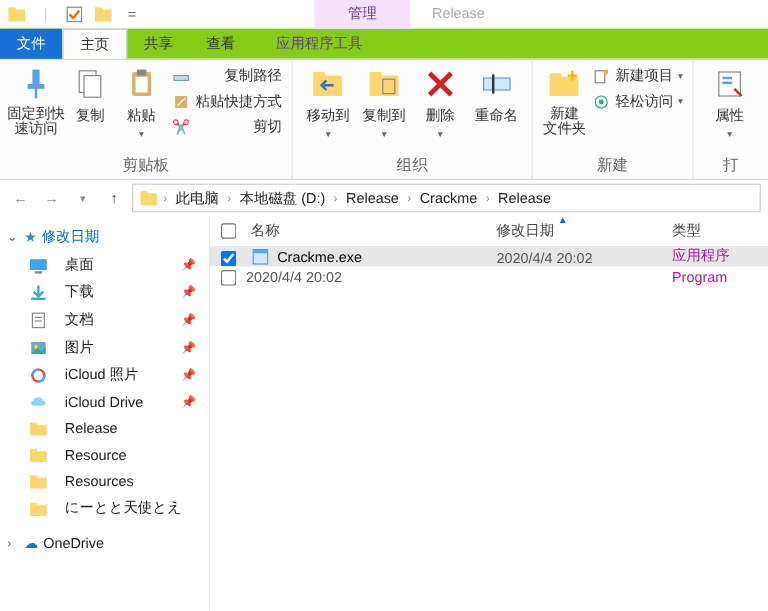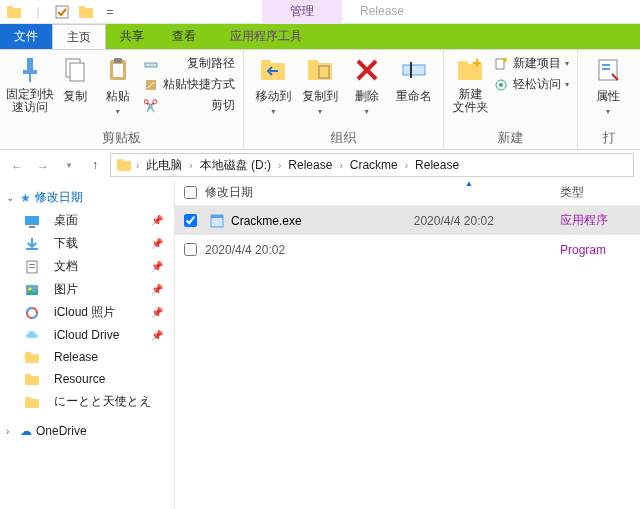--- a/index.html
+++ b/index.html
@@ -52,21 +52,21 @@
 
 .content { flex: 1; display: flex; flex-direction: column; }
 .col-headers { height: 26px; display: flex; align-items: center; border-bottom: 1px solid #e8e8e8; font-size: 12px; color: #444; }
 .col-check { width: 30px; display:flex; justify-content:center; }
 .col-name { flex: 1.4; padding-left: 4px; display:flex; align-items:center; gap:4px;}
 .col-date { flex: 1; }
 .col-type { width: 80px; font-family: Liberation Serif, serif; }
 .sort-ind { position: absolute; left: 290px; top: -1px; font-size: 8px; color: #0066cc; }
 .col-headers { position: relative; }
 
-.file-row { height: 29px; display: flex; align-items: center; font-size: 12px; }
+.file-row { height: 16px; display: flex; align-items: flex-end; font-size: 12px; }
 .file-row.selected { background: #e6e6e6; }
 .file-row .c-check { width: 30px; display:flex; justify-content:center; }
 .file-row .c-name { flex: 1.4; display: flex; align-items: center; gap: 6px; padding-left: 4px;}
 .file-row .c-date { flex: 1; color: #555; }
 .file-row .c-type { width: 80px; color: #a21caf; }
 .file-row .ico { width:16px; height:16px; display:inline-flex; align-items:center; justify-content:center; }
 
 input[type=checkbox]{ width:13px; height:13px; }
 
 
@@ -392,39 +392,49 @@
             </span>
             <span>Resource</span>
           </div>
           <div class="side-item">
             <span class="ico">
               <svg width="16" height="16">
                 <rect x="1" y="5" width="14" height="9" rx="1" fill="#ffd66e"></rect>
                 <rect x="1" y="3" width="6" height="3" rx="1" fill="#ffd66e"></rect>
               </svg>
             </span>
+            <span>Resources</span>
+          </div>
+          <div class="side-item">
+            <span class="ico">
+              <svg width="16" height="16">
+                <rect x="1" y="5" width="14" height="9" rx="1" fill="#ffd66e"></rect>
+                <rect x="1" y="3" width="6" height="3" rx="1" fill="#ffd66e"></rect>
+              </svg>
+            </span>
             <span>にーとと天使とえ</span>
           </div>
         </div>
     </div>
     <div class="side-group">
       <div class="side-head">
         <span class="chev">›</span>
         <span style="color:#1078d4">☁</span>
         <span style="color:#222">OneDrive</span>
       </div>
     </div>
   </div>
 
   <div class="content">
     <div class="col-headers">
       <span class="sort-ind">▲</span>
       <div class="col-check">
           <input type="checkbox" style="">
         </div>
+      <div class="col-name">名称</div>
       <div class="col-date">修改日期</div>
       <div class="col-type">类型</div>
     </div>
     <div id="file-rows">
         <div class="file-row selected">
           <div class="c-check">
             <input type="checkbox" checked="" style="">
           </div>
           <div class="c-name">
             <span class="ico">

